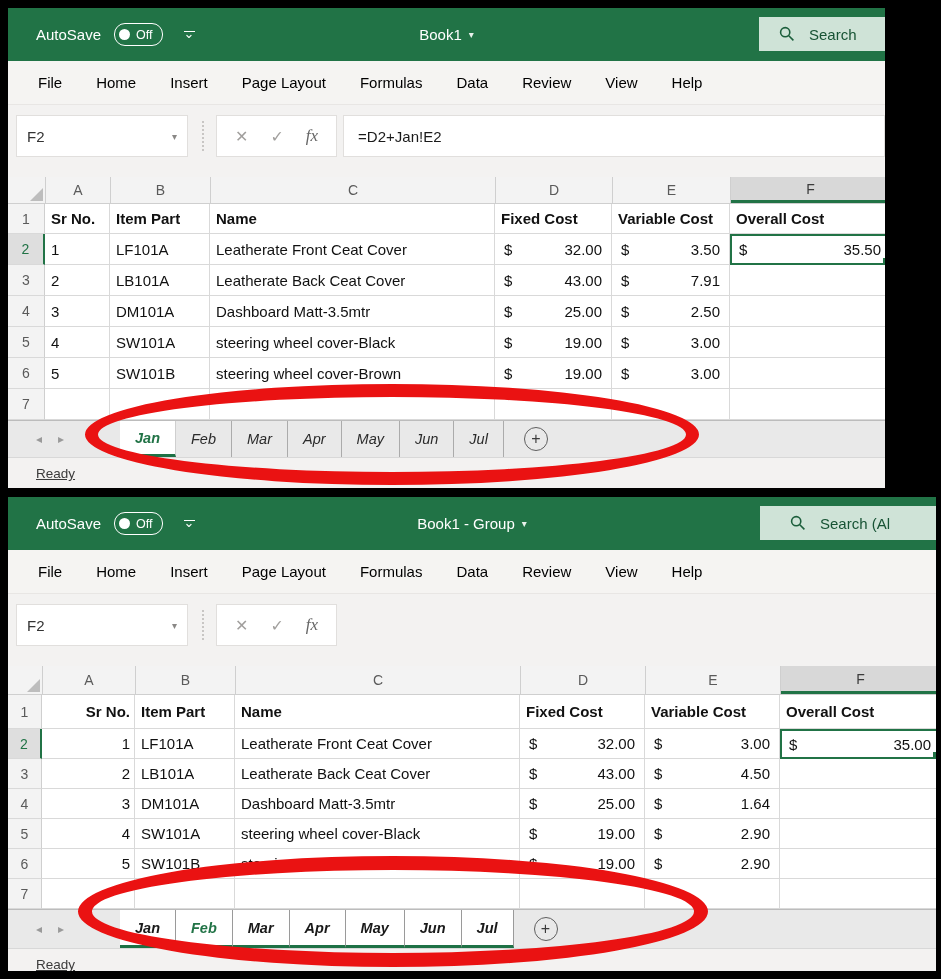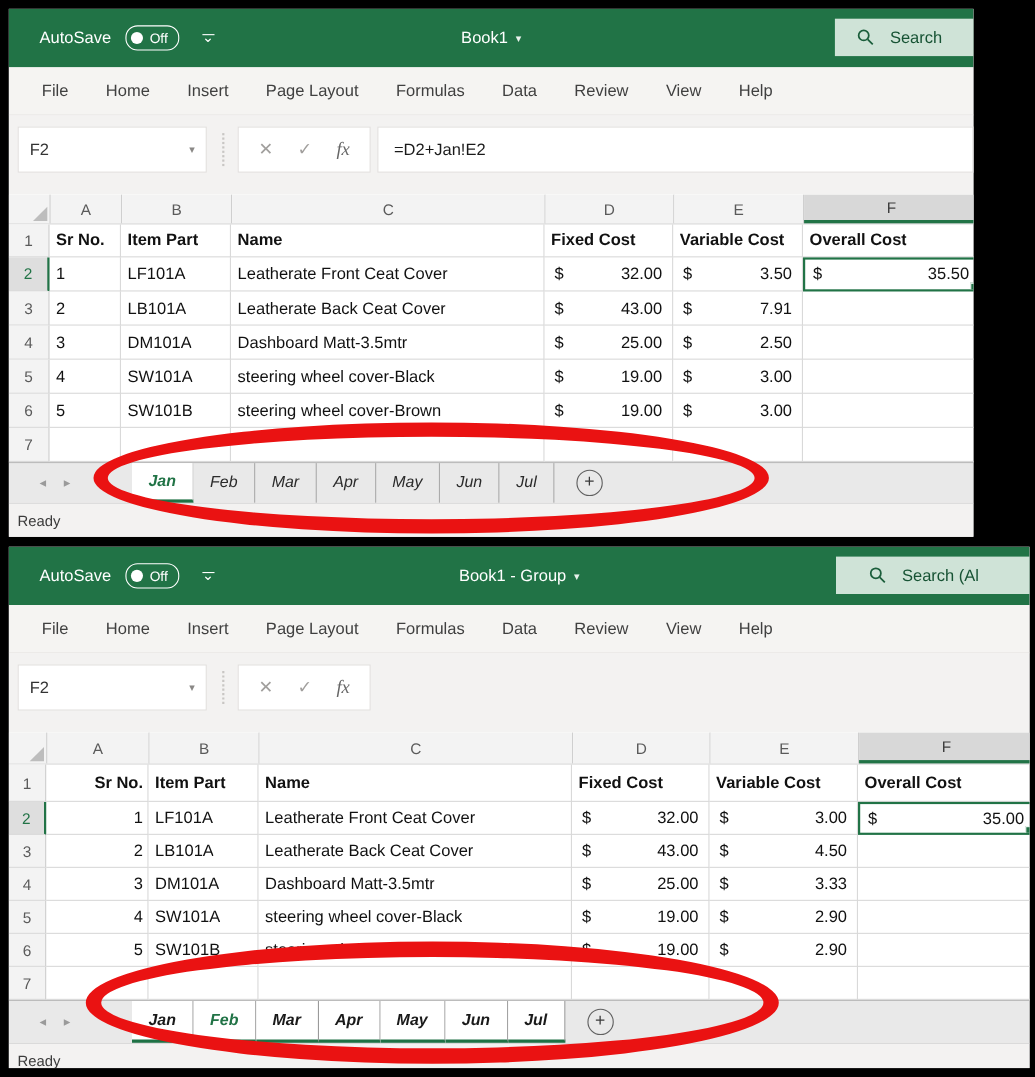--- a/index.html
+++ b/index.html
@@ -21,21 +21,21 @@
   .qat-chevron{font-size:13px;line-height:10px;color:#fff;}
   .tb-title{position:absolute;left:0;right:0;top:0;bottom:0;display:flex;align-items:center;justify-content:center;gap:7px;font-size:15px;color:#fff;}
   .title-caret{font-size:10px;opacity:.9;}
   .searchbox{position:absolute;right:0;top:9px;height:34px;background:#cfe3d7;display:flex;align-items:center;gap:14px;padding-left:20px;color:#175334;font-size:15px;z-index:3;}
   .win0 .searchbox{width:106px;}
   .win1 .searchbox{width:146px;padding-left:30px;}
   .search-text{white-space:nowrap;}
   .mag{flex:none;width:16px;height:16px;}
 
   
-  .menubar{height:43px;background:#f5f4f2;display:flex;align-items:center;gap:34px;padding-left:30px;font-size:15px;color:#404040;border-bottom:1px solid #e8e6e4;}
+  .menubar{height:43px;background:#f5f4f2;display:flex;align-items:center;gap:34px;padding-left:30px;font-size:15px;color:#000000;border-bottom:1px solid #e8e6e4;}
   .menu-item{cursor:pointer;white-space:nowrap;}
 
   
   .formulabar{height:72px;background:#f3f2f1;display:flex;align-items:center;padding:0 0 10px 8px;box-sizing:border-box;}
   .namebox{width:150px;height:40px;background:#fff;border:1px solid #e1dfdd;display:flex;align-items:center;justify-content:space-between;padding:0 10px;font-size:15px;color:#333;}
   .nb-caret{font-size:10px;color:#8a8886;cursor:pointer;}
   .fb-divider{width:14px;height:30px;border-right:2px dotted #c8c6c4;margin-right:12px;}
   .fb-icons{height:40px;background:#fff;border:1px solid #e1dfdd;display:flex;align-items:center;gap:22px;padding:0 18px;margin-right:6px;}
   .fb-x,.fb-check{font-size:16px;color:#a19f9d;cursor:pointer;}
   .fb-fx{font-family:"Liberation Serif",serif;font-style:italic;font-size:17px;color:#666;cursor:pointer;}
@@ -67,21 +67,21 @@
   .win1 .tabstrip{height:38px;}
   .tab-nav{flex:none;width:84px;display:flex;align-items:center;gap:16px;padding-left:28px;}
   .tnav{font-size:12px;color:#9a9a9a;cursor:pointer;}
   .stab{display:flex;align-items:center;padding:0 15px;font-size:14.5px;color:#2b2b2b;border-right:1px solid #ababab;cursor:pointer;box-sizing:border-box;font-style:italic;}
   .stab.active{background:#fff;color:#217346;font-weight:bold;border-bottom:3px solid #1e7145;border-right:1px solid #cfcfcf;}
   .stab.grouped{background:#fff;font-weight:bold;color:#1a1a1a;border-bottom:3px solid #1e7145;border-right:1px solid #9a9a9a;}
   .stab.grouped.active{color:#217346;}
   .addsheet{align-self:center;margin-left:20px;width:22px;height:22px;border:1.3px solid #5f5f5f;border-radius:50%;display:flex;align-items:center;justify-content:center;font-size:16px;color:#3a3a3a;cursor:pointer;flex:none;}
 
   
-  .statusbar{height:31px;background:#f3f2f1;border-top:1px solid #d8d8d8;display:flex;align-items:center;padding-left:8px;font-size:13.5px;color:#3b3b3b;}
+  .statusbar{height:31px;background:#f3f2f1;border-top:1px solid #d8d8d8;display:flex;align-items:center;padding-left:28px;font-size:13.5px;color:#3b3b3b;text-decoration:underline;}
 
   
   .red-ellipse{position:absolute;border:13px solid #ea1212;border-radius:50%;pointer-events:none;box-sizing:border-box;z-index:50;}
   .ellipse-top{left:85px;top:384px;width:614px;height:101px;}
   .ellipse-bottom{left:78px;top:856px;width:630px;height:111px;border-width:14px;}
 </style>
 </head>
 <body>
 
 <div id="stage">
@@ -443,21 +443,21 @@
           </div>
           <div class="cell" style="width: 285px;">
             <div class="cell-text" style="overflow: hidden; text-overflow: clip; white-space: nowrap;">Dashboard Matt-3.5mtr</div>
           </div>
           <div class="cell cur" style="width: 125px;">
             <div class="cur-sym">$</div>
             <div class="cur-val">25.00</div>
           </div>
           <div class="cell cur" style="width: 135px;">
             <div class="cur-sym">$</div>
-            <div class="cur-val">3.33</div>
+            <div class="cur-val">1.64</div>
           </div>
           <div class="cell cur" style="width: 160px;"></div>
         </div>
         <div class="sheet-row">
           <div class="rownum" style="width: 34px;">5</div>
           <div class="cell sr" style="width: 93px;">
             <div class="cell-text" style="overflow: hidden; text-overflow: clip; white-space: nowrap;">4</div>
           </div>
           <div class="cell" style="width: 100px;">
             <div class="cell-text" style="overflow: hidden; text-overflow: clip; white-space: nowrap;">SW101A</div>

